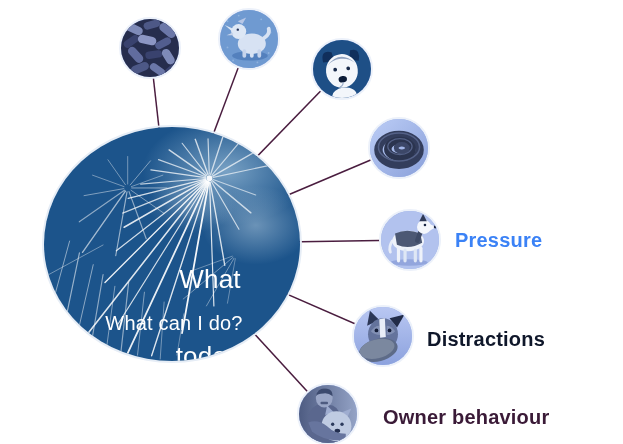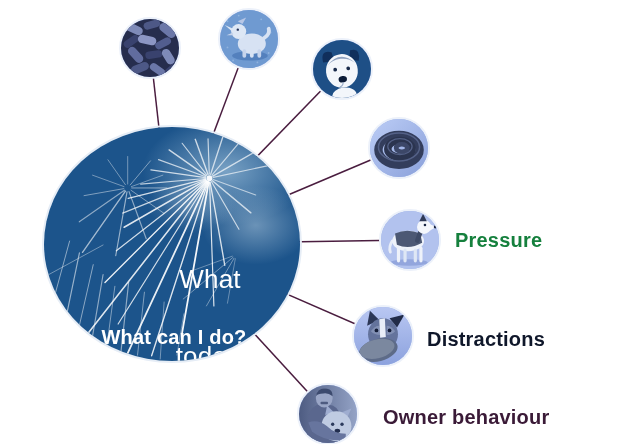--- a/index.html
+++ b/index.html
@@ -12,21 +12,21 @@
     position:absolute;border-radius:50%;overflow:hidden;
     box-sizing:border-box;border:2px solid #e6edf6;
   }
   .hub > svg{position:absolute;left:0;top:0;width:100%;height:100%;display:block;}
   .hub-text{
     position:absolute;color:#ffffff;white-space:nowrap;
     transform:translateX(-50%);line-height:1;letter-spacing:.2px;
   }
   .hub-t1{left:166px;top:139px;font-size:26px;font-weight:500;}
   .hub-t2{left:164px;top:170px;font-size:26px;font-weight:500;margin-top:46px;}
-  .hub-t3{left:130px;top:200px;font-size:20px;font-weight:700;}
+  .hub-t3{left:130px;top:186px;font-size:20px;font-weight:400;}
   .node{
     position:absolute;border-radius:50%;overflow:hidden;
     box-sizing:border-box;border:2px solid #ecf1fa;background:#9db2e6;
   }
   .node svg{display:block;width:100%;height:100%;}
   .node-label{
     position:absolute;transform:translateY(-50%);
     font-size:20px;font-weight:700;color:#3a1a37;white-space:nowrap;letter-spacing:.2px;
   }
 </style>
@@ -209,21 +209,21 @@
 <rect x="41" y="38" width="3.4" height="17" rx="1.7" fill="#eef2fa"></rect>
 <path d="M15 24 Q28 18 42 24 L44 34 Q30 42 17 36 Z" fill="#4c5874"></path>
 <rect x="38" y="20" width="5" height="14" rx="2" fill="#3e4a66" transform="rotate(20 40 27)"></rect>
 <circle cx="46" cy="17" r="7.5" fill="#f4f7fc"></circle>
 <path d="M52 14 L59 17 L52 21 Z" fill="#f4f7fc"></path>
 <circle cx="58" cy="17" r="1.6" fill="#141f3c"></circle>
 <path d="M41 11 L45 3 L49 11 Z" fill="#2f3a58"></path>
 <circle cx="47" cy="15" r="1.4" fill="#1a2644"></circle>
 </svg>
     </div>
-    <span class="node-label" style="left: 455px; top: 240px; color: #15803d;">Pressure</span>
+    <span class="node-label" style="left: 455px; top: 240px; color: #3b82f6;">Pressure</span>
     <div class="node" style="left: 352px; top: 305px; height: 62px; width: 62px;">
       <svg viewBox="0 0 62 62">
 <defs>
           <linearGradient id="dt" x1="0" y1="0" x2="0" y2="1">
 <stop offset="0" stop-color="#b9c7f2"></stop>
             <stop offset="1" stop-color="#8ca2de"></stop>
 </linearGradient>
         </defs>
 <rect width="62" height="62" fill="url(#dt)"></rect>
 <path d="M14 20 L17 4 L27 14 Z" fill="#2c3756"></path>

